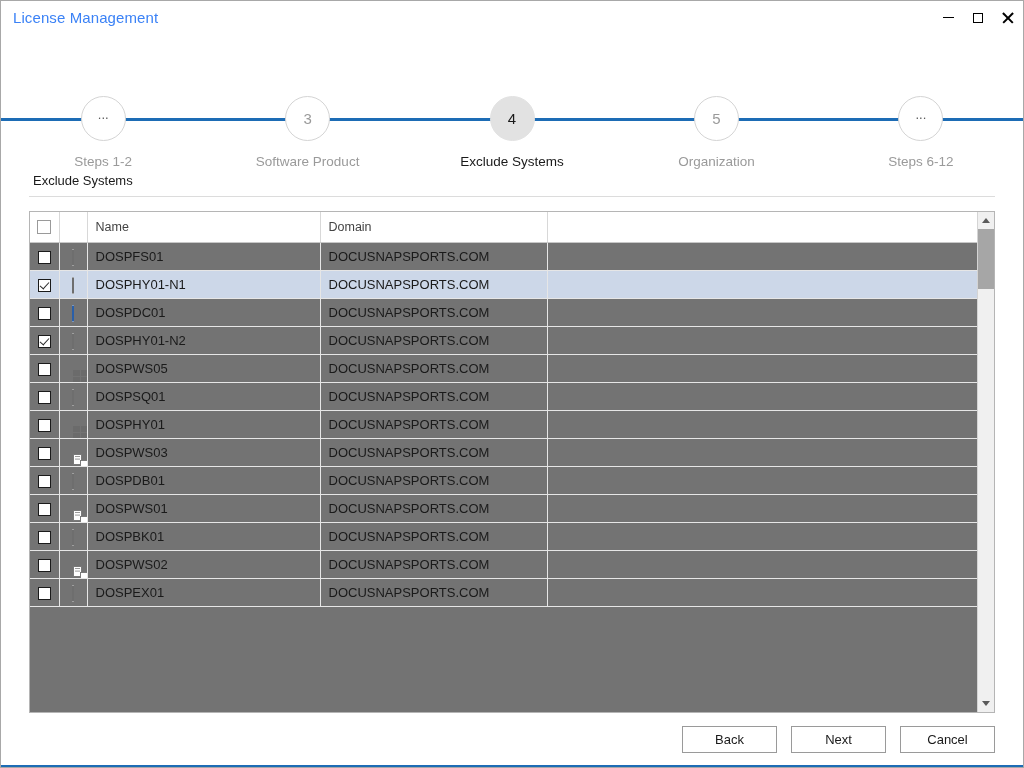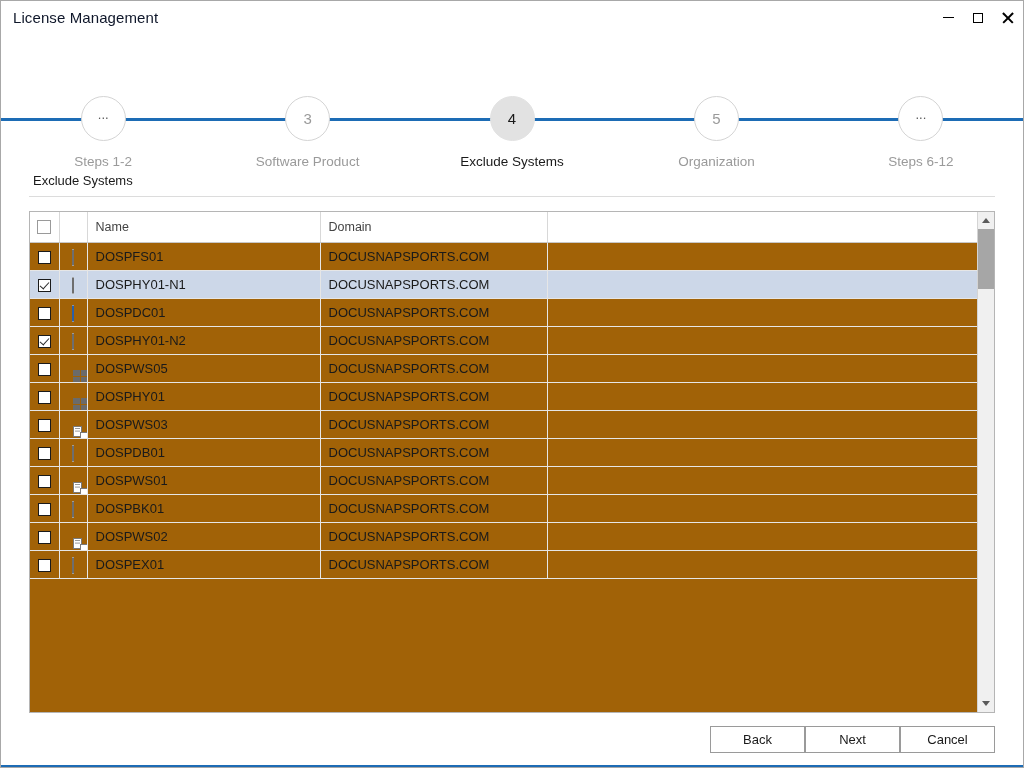--- a/index.html
+++ b/index.html
@@ -9,21 +9,21 @@
     font-family:"Liberation Sans","DejaVu Sans",sans-serif;
     font-size:13px;color:#1a1a1a;
     -webkit-font-smoothing:antialiased;
   }
   .window{position:relative;width:1024px;height:768px;background:#fff;
     border:1px solid #a8a8a8;box-sizing:border-box;display:flex;flex-direction:column;}
 
   
   .titlebar{height:33px;flex:0 0 33px;display:flex;align-items:center;
     background:#ffffff;position:relative;}
-  .title-text{font-size:15px;color:#0f172a;padding-left:12px;letter-spacing:.1px;}
+  .title-text{font-size:15px;color:#3b82f6;padding-left:12px;letter-spacing:.1px;}
   .winbtns{position:absolute;right:0;top:0;height:33px;display:flex;align-items:center;}
   .winbtn{width:30px;height:33px;display:flex;align-items:center;justify-content:center;
     cursor:default;}
   .gl-min{display:block;width:11px;height:1.5px;background:#000;}
   .gl-max{display:block;width:10px;height:10px;border:1.5px solid #000;box-sizing:border-box;}
   .gl-close{display:block;position:relative;width:12px;height:12px;}
   .gl-close:before,.gl-close:after{content:"";position:absolute;left:-1px;top:5px;
     width:14px;height:1.6px;background:#000;}
   .gl-close:before{transform:rotate(45deg);}
   .gl-close:after{transform:rotate(-45deg);}
@@ -44,21 +44,21 @@
   .step.active .step-label{color:#1a1a1a;}
 
   
   .content{flex:1;display:flex;flex-direction:column;padding:0 28px;box-sizing:border-box;
     min-height:0;}
   .section-title{font-size:13px;color:#1a1a1a;padding:24px 0 8px 4px;}
   .hr{height:1px;background:#dcdcdc;margin-bottom:14px;}
 
   
   .grid{flex:1;min-height:0;border:1px solid #b5b5b5;box-sizing:border-box;
-    display:flex;background:#a16207;overflow:hidden;}
+    display:flex;background:#737373;overflow:hidden;}
   .grid-main{flex:1;display:flex;flex-direction:column;min-width:0;}
   table{border-collapse:collapse;width:100%;table-layout:fixed;}
   col.c-chk{width:29px;}col.c-ico{width:28px;}col.c-name{width:233px;}
   col.c-dom{width:227px;}col.c-pad{width:auto;}
   thead th{height:30px;font-weight:normal;font-size:12.5px;color:#444;
     text-align:left;border-bottom:1px solid #c7c7c7;border-right:1px solid #d8d8d8;
     padding:0 0 0 8px;background:#fff;vertical-align:middle;}
   thead th.th-chk{padding-left:0;text-align:center;border-right:1px solid #d8d8d8;}
   thead th.th-pad{border-right:none;}
   tbody td{height:27px;font-size:13px;color:#1a1a1a;border-bottom:1px solid #e6e6e6;
@@ -109,21 +109,21 @@
   .sb-arrow{height:17px;flex:0 0 17px;background:#f0f0f0;display:flex;
     align-items:center;justify-content:center;}
   .tri{width:0;height:0;border-left:4px solid transparent;border-right:4px solid transparent;}
   .tri.up{border-bottom:5px solid #5a5a5a;}
   .tri.down{border-top:5px solid #5a5a5a;}
   .sb-track{flex:1;position:relative;background:#f0f0f0;}
   .sb-thumb{position:absolute;left:0;right:0;top:0;height:60px;background:#a6a6a6;}
 
   
   .footer{flex:0 0 52px;display:flex;align-items:center;justify-content:flex-end;
-    padding:0 28px;box-sizing:border-box;text-align:center;}
+    padding:0 28px;gap:14px;box-sizing:border-box;text-align:center;}
   .btn{width:95px;height:27px;background:#fff;border:1px solid #9a9a9a;
     font-size:13px;color:#1a1a1a;font-family:inherit;cursor:default;
     display:flex;align-items:center;justify-content:center;box-sizing:border-box;}
   .botline{height:2px;background:#1d6cb5;}
 </style>
 </head>
 <body>
 
 <div class="window">
 
@@ -234,20 +234,27 @@
               </tr>
               <tr class="">
                 <td class="td-chk"><span class="cb"></span></td>
                 <td class="td-ico"><span class="ico"><span class="i-win"><i></i><i></i><i></i><i></i></span></span></td>
                 <td class="td-name">DOSPWS05</td>
                 <td class="td-dom">DOCUSNAPSPORTS.COM</td>
                 <td></td>
               </tr>
               <tr class="">
                 <td class="td-chk"><span class="cb"></span></td>
+                <td class="td-ico"><span class="ico"><span class="i-srv"></span></span></td>
+                <td class="td-name">DOSPSQ01</td>
+                <td class="td-dom">DOCUSNAPSPORTS.COM</td>
+                <td></td>
+              </tr>
+              <tr class="">
+                <td class="td-chk"><span class="cb"></span></td>
                 <td class="td-ico"><span class="ico"><span class="i-win"><i></i><i></i><i></i><i></i></span></span></td>
                 <td class="td-name">DOSPHY01</td>
                 <td class="td-dom">DOCUSNAPSPORTS.COM</td>
                 <td></td>
               </tr>
               <tr class="">
                 <td class="td-chk"><span class="cb"></span></td>
                 <td class="td-ico"><span class="ico"><span class="i-ws"><span class="sv"></span><span class="mo"></span></span></span></td>
                 <td class="td-name">DOSPWS03</td>
                 <td class="td-dom">DOCUSNAPSPORTS.COM</td>

